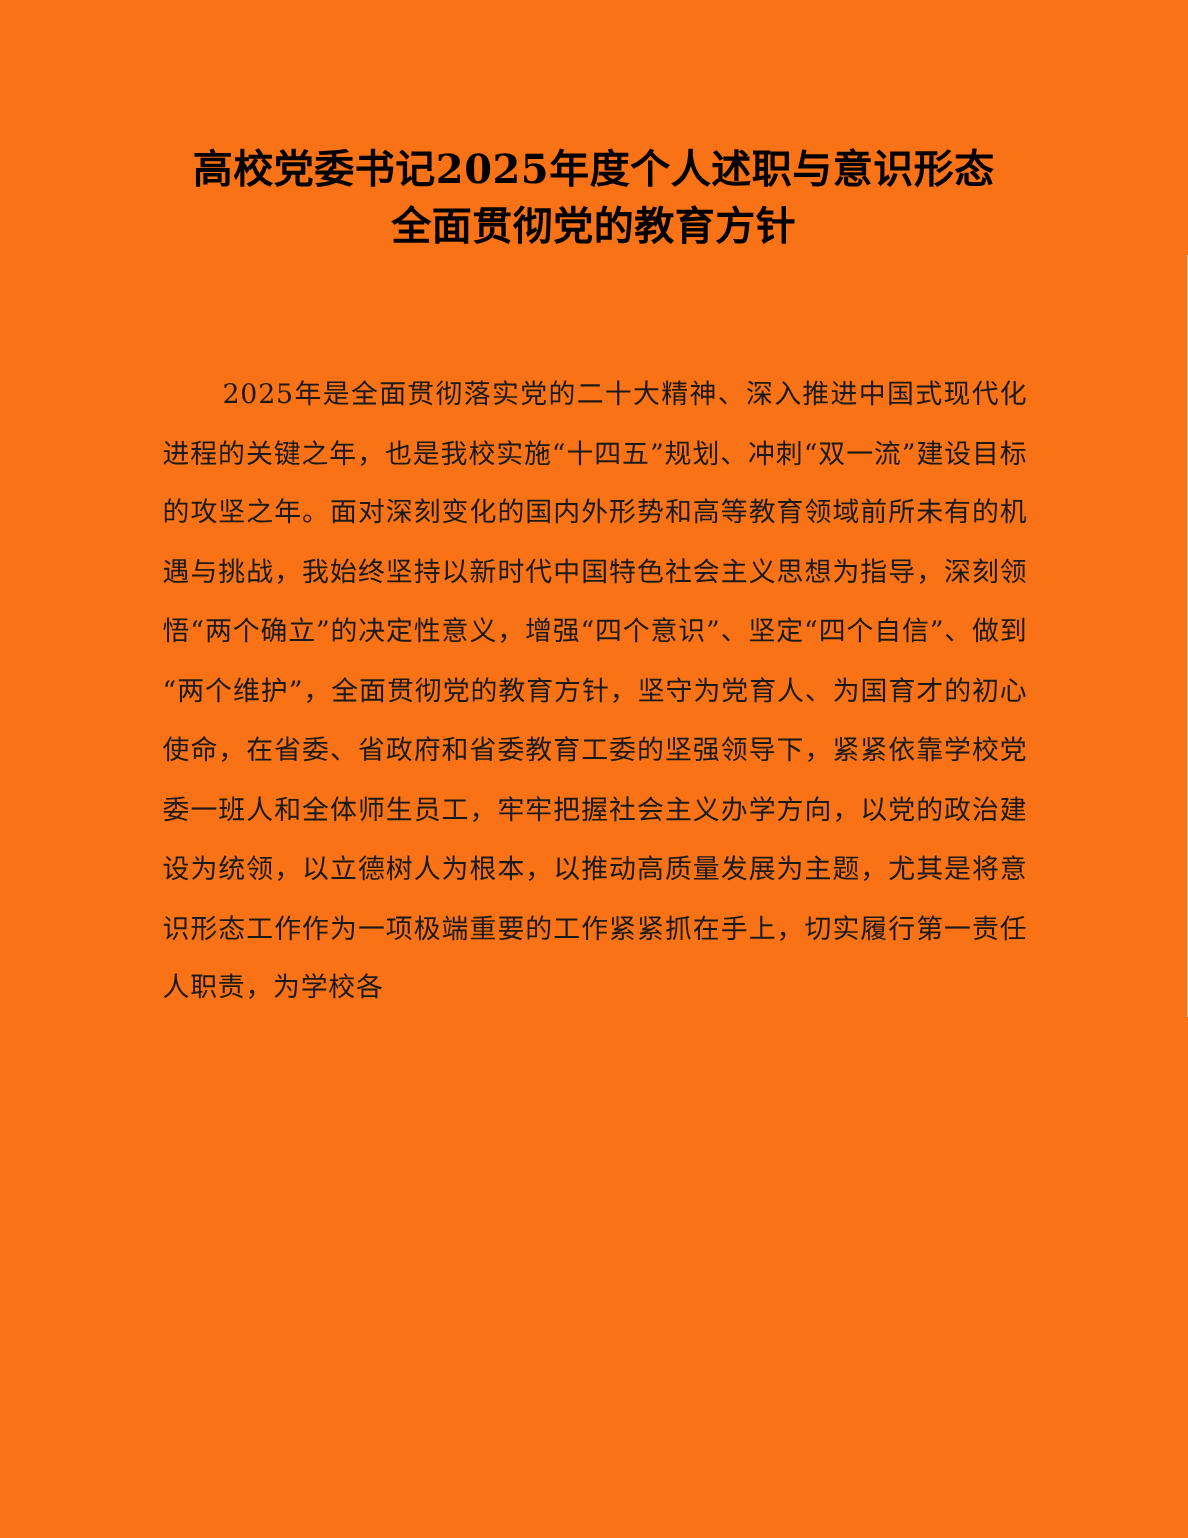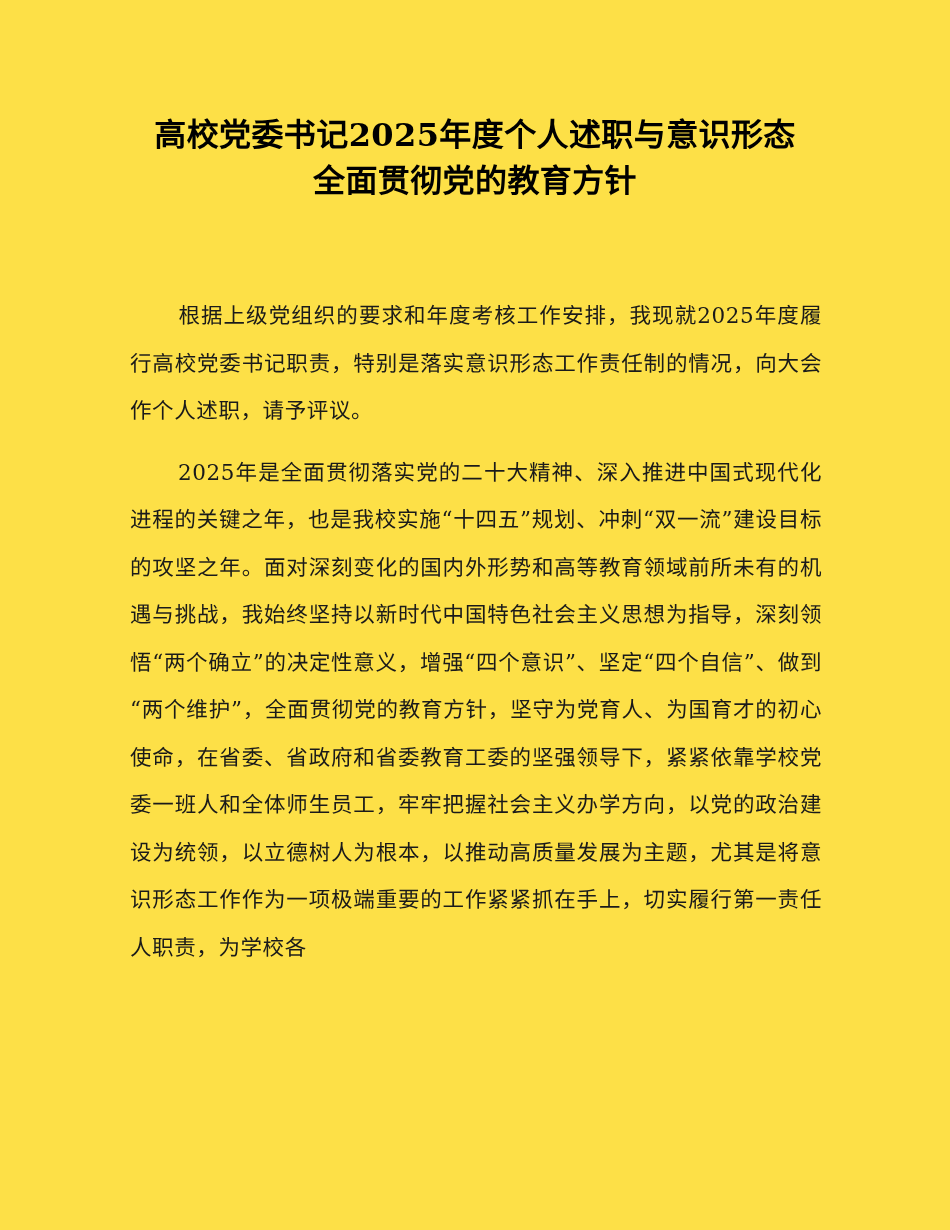--- a/index.html
+++ b/index.html
@@ -7,21 +7,21 @@
     margin: 0;
     padding: 0;
     background: #ffffff;
   }
 
   .page {
     position: relative;
     width: 950px;
     height: 1230px;
     margin: 0 auto;
-    background: #fde047;
+    background: #f97316;
     overflow: hidden;
     box-sizing: border-box;
   }
 
   
   .doc-title {
     position: absolute;
     top: 112px;
     left: 130px;
     width: 690px;
@@ -74,19 +74,18 @@
 
 <div class="page">
 
   <div class="doc-title">
     <span class="t-line">高校党委书记2025年度个人述职与意识形态</span>
     <span class="t-line">全面贯彻党的教育方针</span>
   </div>
 
   <div class="doc-body">
 
-    <p class="para"><span class="indent"></span><span>根据上级党组织的要求和年度考核工作安排，我现就2025年度履行高校党委书记职责，特别是落实意识形态工作责任制的情况，向大会作个人述职，请予评议。</span></p>
 
     <p class="para"><span class="indent"></span><span>2025年是全面贯彻落实党的二十大精神、深入推进中国式现代化进程的关键之年，也是我校实施“十四五”规划、冲刺“双一流”建设目标的攻坚之年。面对深刻变化的国内外形势和高等教育领域前所未有的机遇与挑战，我始终坚持以新时代中国特色社会主义思想为指导，深刻领悟“两个确立”的决定性意义，增强“四个意识”、坚定“四个自信”、做到“两个维护”，全面贯彻党的教育方针，坚守为党育人、为国育才的初心使命，在省委、省政府和省委教育工委的坚强领导下，紧紧依靠学校党委一班人和全体师生员工，牢牢把握社会主义办学方向，以党的政治建设为统领，以立德树人为根本，以推动高质量发展为主题，尤其是将意识形态工作作为一项极端重要的工作紧紧抓在手上，切实履行第一责任人职责，为学校各</span></p>
 
   </div>
 
 </div>
 
 </body></html>

